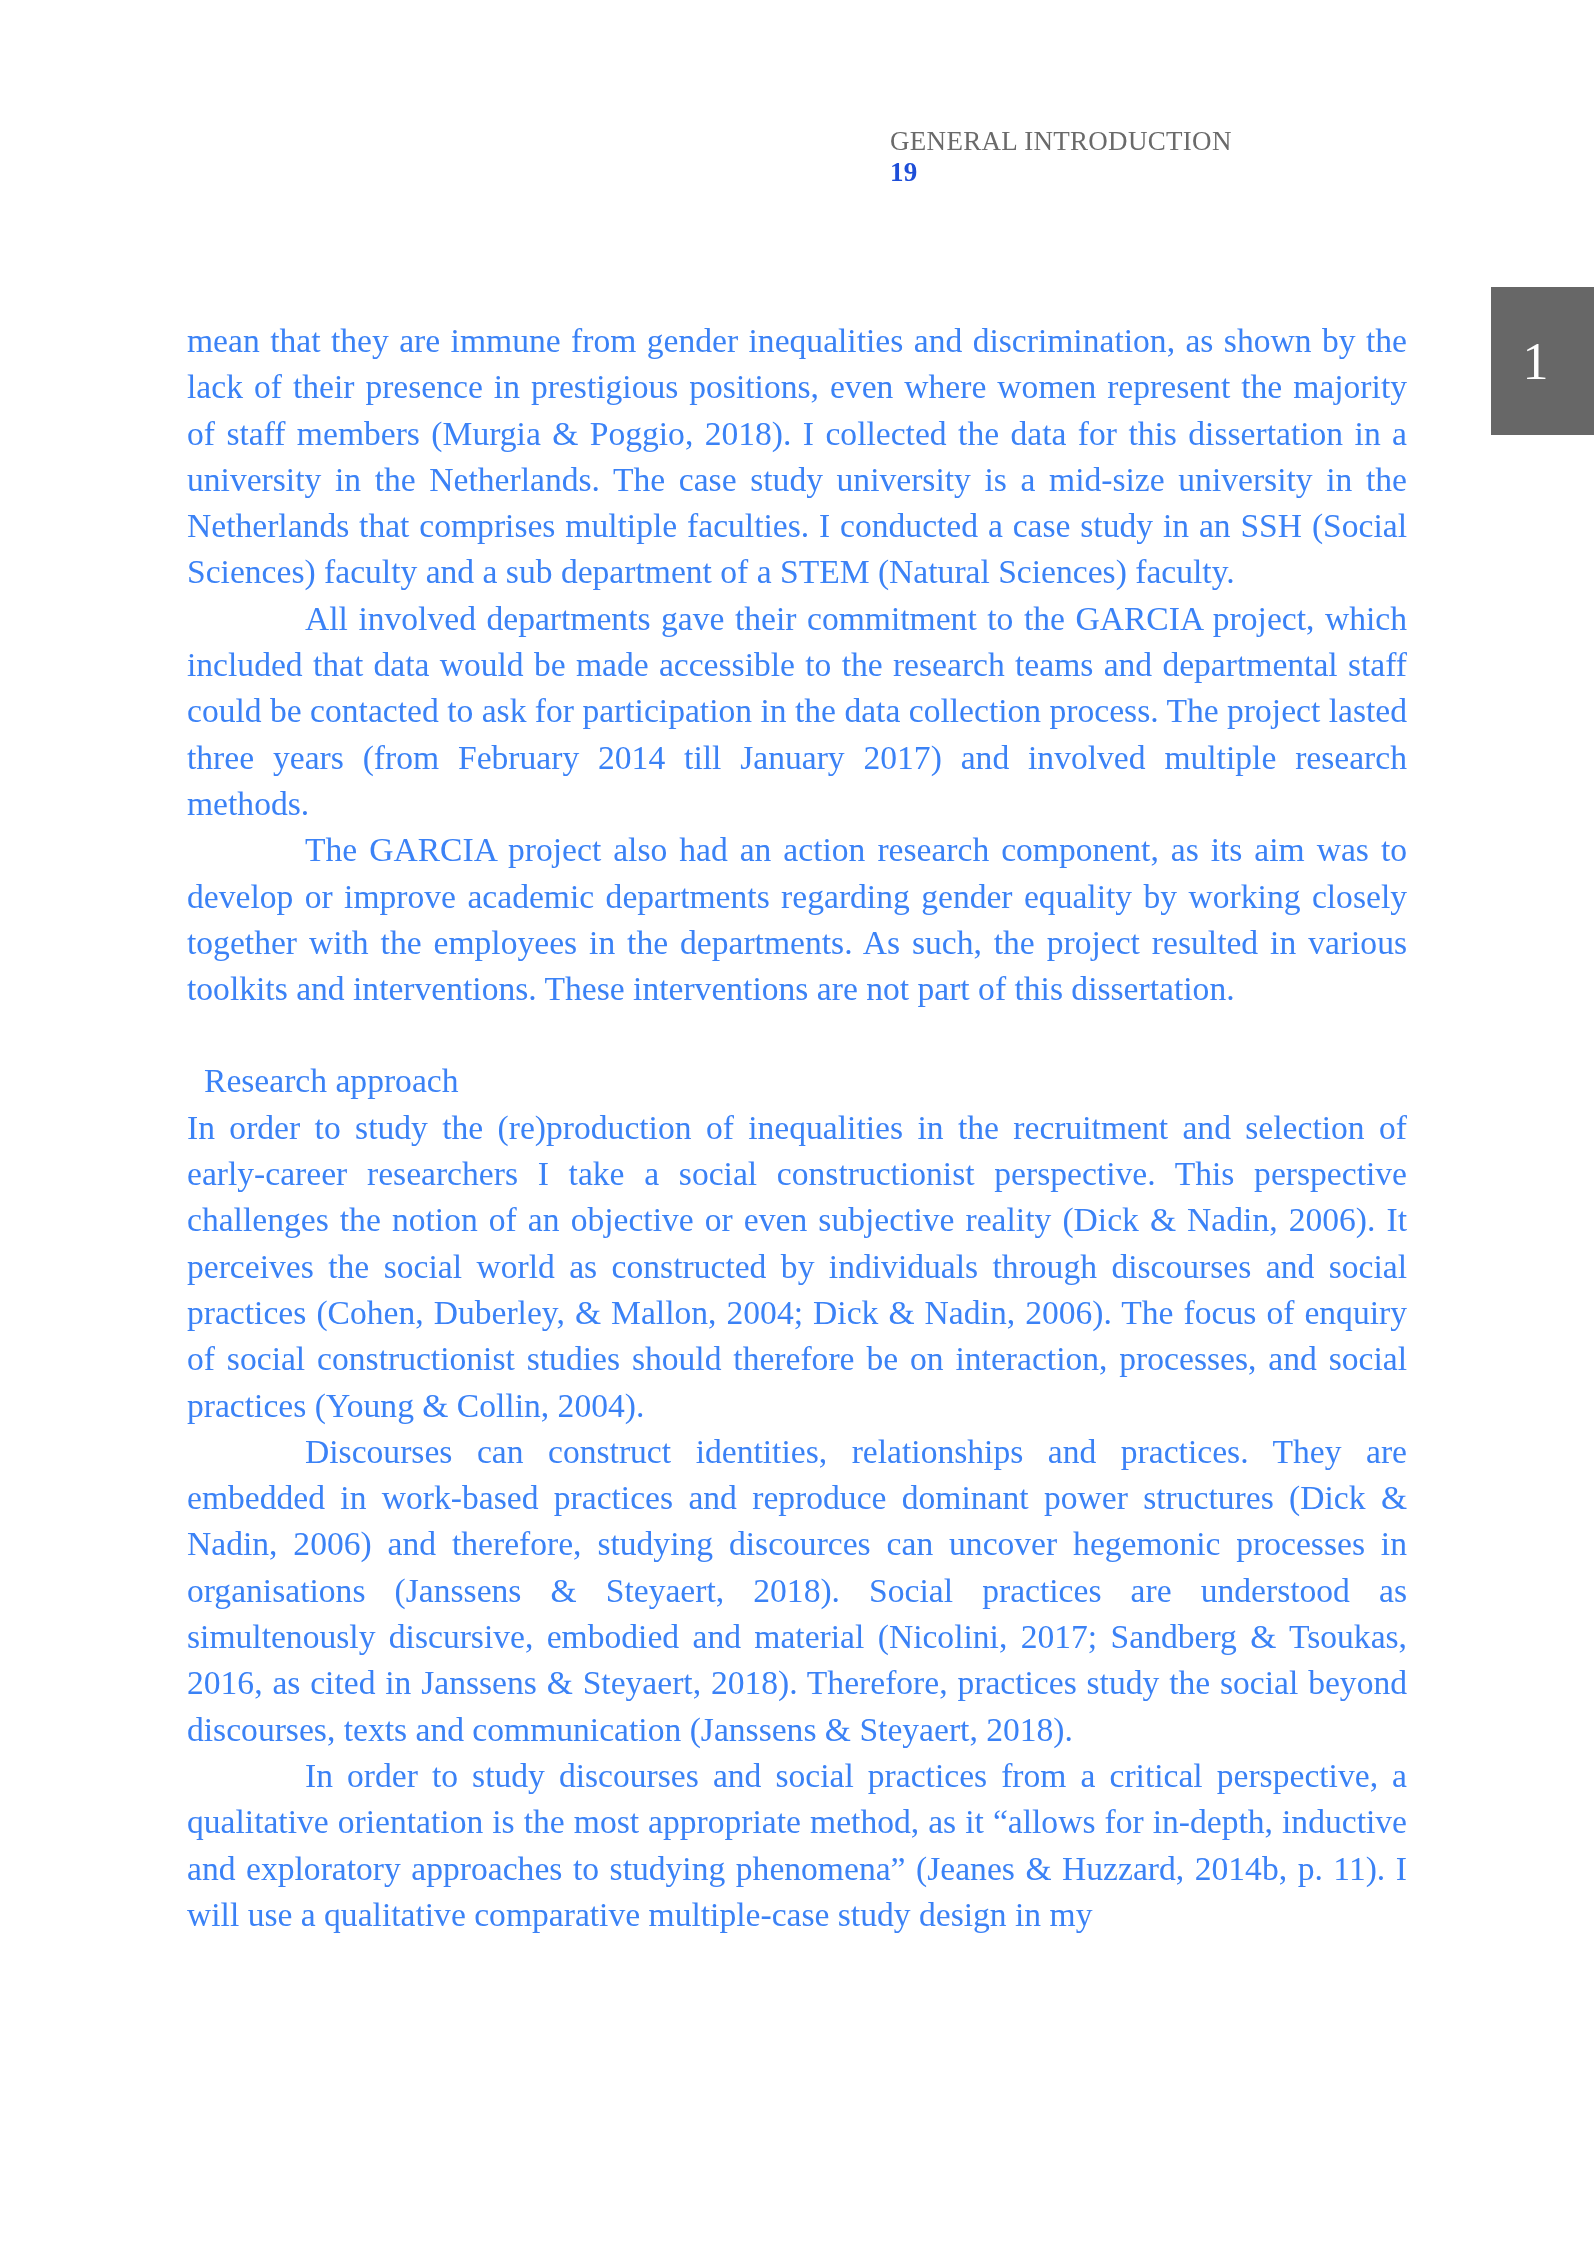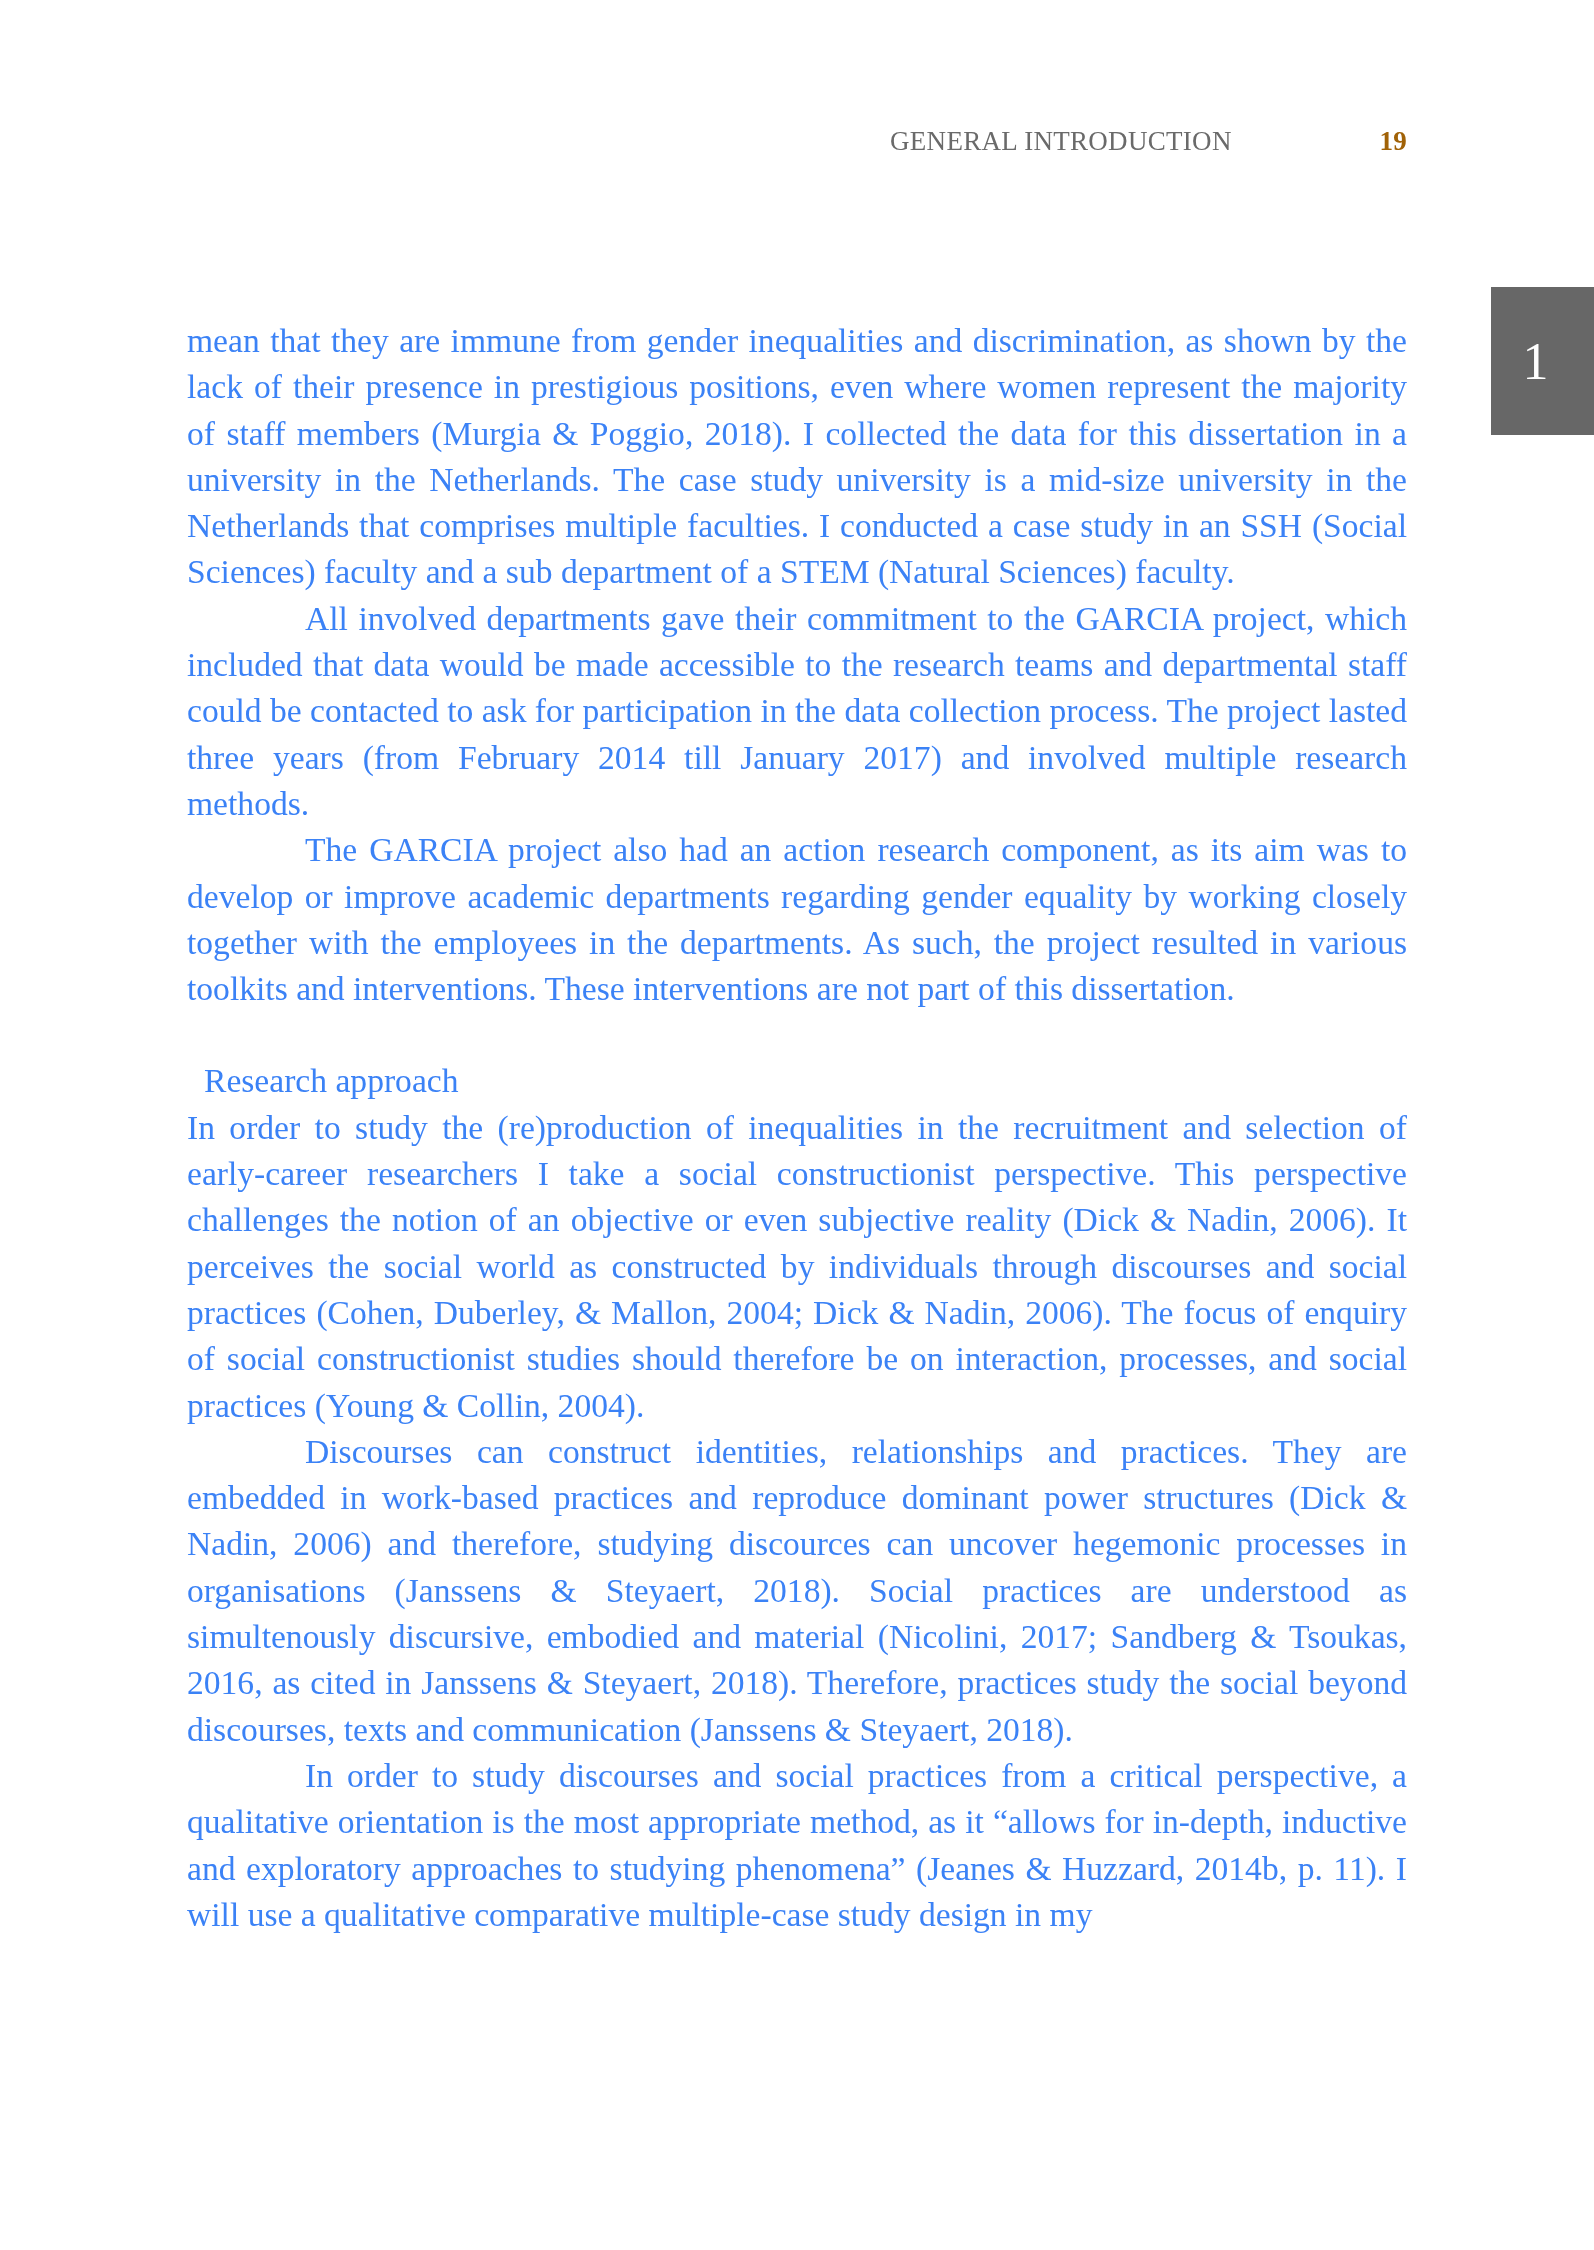--- a/index.html
+++ b/index.html
@@ -1,22 +1,22 @@
 <!DOCTYPE html>
 <html><head>
 <meta charset="utf-8">
 <style>
   html, body { margin: 0; padding: 0; background: #ffffff; }
   body { width: 1594px; height: 2250px; position: relative; overflow: hidden; }
   .running-head {
     position: absolute; top: 126px; left: 890px; width: 517px;
     font-family: "Liberation Serif", serif; font-size: 27px; color: #6a6a6a;
-    display: flex; justify-content: space-between; letter-spacing: 0.3px;
+    display: flex; justify-content: space-between; letter-spacing: 0.3px; flex-direction: column;
   }
-  .running-head .num { font-weight: bold; color: #a16207; }
+  .running-head .num { font-weight: bold; color: #1d4ed8; }
   .chapter-tab {
     position: absolute; left: 1491px; top: 287px; width: 103px; height: 148px;
     background: #676767; color: #ffffff;
     font-family: "Liberation Serif", serif; font-size: 52px;
     display: flex; align-items: center; justify-content: center; padding-right: 14px; box-sizing: border-box;
   }
   .content {
     position: absolute; left: 187px; top: 318px; width: 1220px;
     font-family: "Liberation Serif", serif; font-size: 33.6px; line-height: 46.3px; color: #3b82f6;
   }

